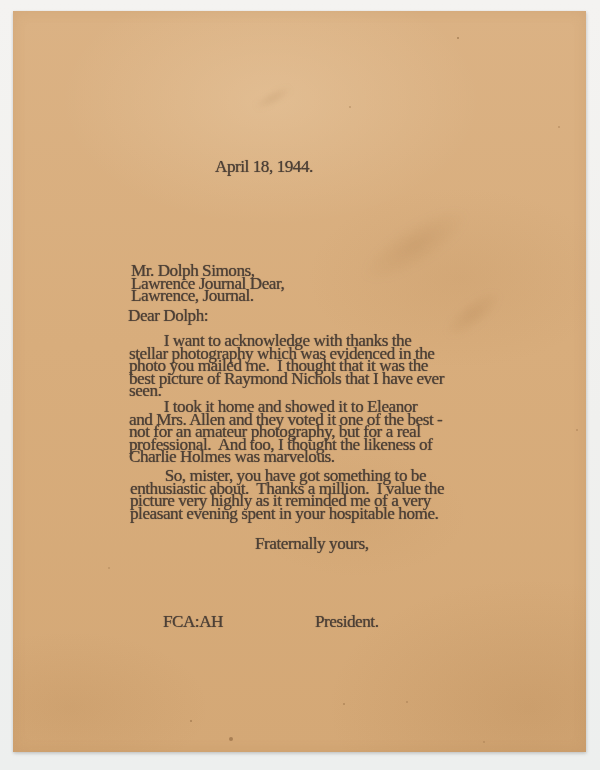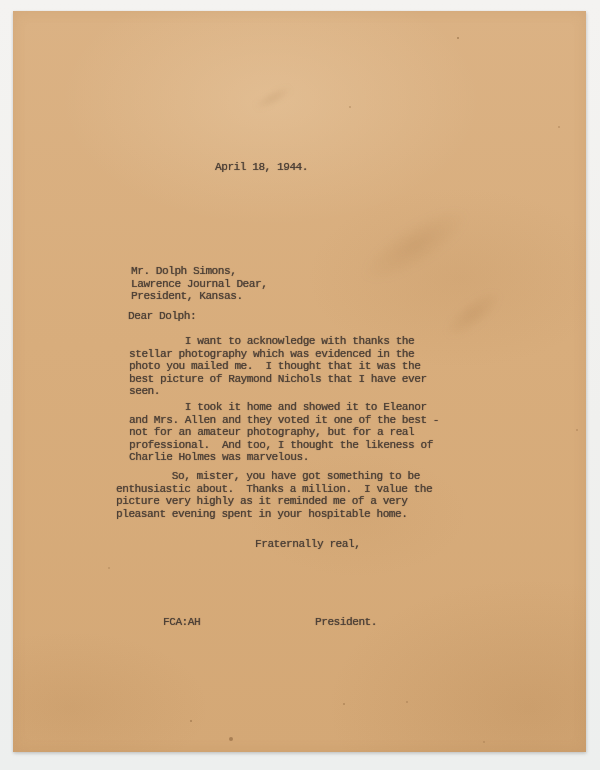--- a/index.html
+++ b/index.html
@@ -29,22 +29,22 @@
       radial-gradient(ellipse 160px 90px at 60% 68%, rgba(165,115,62,0.07), transparent 70%),
       linear-gradient(180deg, #dbb284 0%, #d8ad7c 45%, #d4a876 100%);
     box-shadow:
       0 1px 3px rgba(0,0,0,0.14),
       1px 2px 4px rgba(0,0,0,0.08),
       inset 0 0 14px rgba(150,100,55,0.14);
   }
   .typewriter {
     position: absolute;
     white-space: pre;
-    font-family: Liberation Mono, monospace;
-    font-size: 11px;
+    font-family: Liberation Serif, serif;
+    font-size: 17px;
     line-height: 12.5px;
     letter-spacing: -0.4px;
     color: #4d4036;
     text-shadow: 0 0 1px rgba(77,64,54,0.70), 0.4px 0.4px 0.6px rgba(77,64,54,0.35);
   }
   .smudge {
     position: absolute;
     border-radius: 50%;
     filter: blur(3px);
     pointer-events: none;
@@ -94,41 +94,41 @@
     <div class="smudge smudge-2"></div>
     <div class="smudge smudge-3"></div>
     <div class="speckles"></div>
   </div>
 
   <div class="typewriter" style="left:215px; top:161px;">April 18, 1944.</div>
 
   <div>
     <div class="typewriter" style="left:131px; top:265px;">Mr. Dolph Simons,</div>
     <div class="typewriter" style="left:131px; top:277.5px;">Lawrence Journal Dear,</div>
-    <div class="typewriter" style="left:131px; top:290px;">President, Kansas.</div>
+    <div class="typewriter" style="left:131px; top:290px;">Lawrence, Journal.</div>
   </div>
 
   <div class="typewriter" style="left:128px; top:310px;">Dear Dolph:</div>
 
   <div class="typewriter" style="left:129px; top:401px;">         I took it home and showed it to Eleanor
 and Mrs. Allen and they voted it one of the best -
 not for an amateur photography, but for a real
 professional.  And too, I thought the likeness of
 Charlie Holmes was marvelous.</div>
 
   <div class="typewriter" style="left:129px; top:335px;">         I want to acknowledge with thanks the
 stellar photography which was evidenced in the
 photo you mailed me.  I thought that it was the
 best picture of Raymond Nichols that I have ever
 seen.</div>
 
-  <div class="typewriter" style="left:116px; top:470px;">         So, mister, you have got something to be
+  <div class="typewriter" style="left:130px; top:470px;">         So, mister, you have got something to be
 enthusiastic about.  Thanks a million.  I value the
 picture very highly as it reminded me of a very
 pleasant evening spent in your hospitable home.</div>
 
-  <div class="typewriter" style="left:255px; top:538px;">Fraternally real,</div>
+  <div class="typewriter" style="left:255px; top:538px;">Fraternally yours,</div>
 
   <div class="typewriter" style="left:130px; top:616px;margin-left:33px;">FCA:AH</div>
 
   <div class="typewriter" style="left:307px; top:616px;padding-left:8px;">President.</div>
 
 </div>
 
 </body></html>

